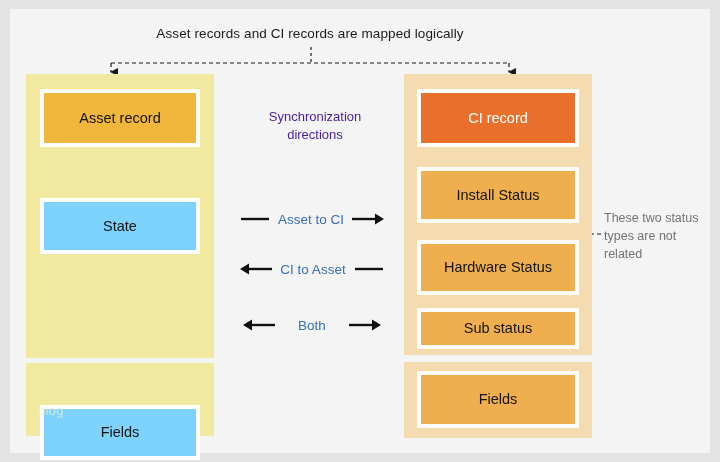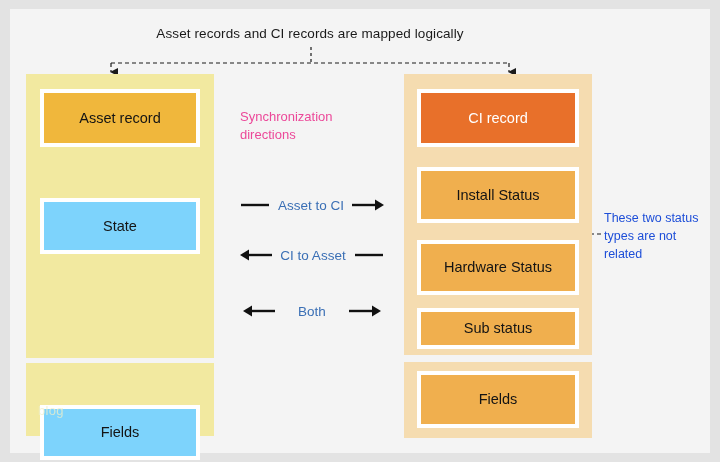--- a/index.html
+++ b/index.html
@@ -85,50 +85,51 @@
   .node.yellow  { background: #7dd3fc; margin-top: 33px; }
   .node.orange  { background: #e8702a; color: #ffffff; }
   .node.lorange { background: #f0af4e; }
 
   
   .legend-title {
     position: absolute;
     left: 240px;
     top: 108px;
     width: 150px;
-    text-align: left;
+    text-align: center;
     font-size: 13px;
-    color: #ec4899;
+    color: #4c1d95;
     line-height: 1.35;
   }
   .legend-row {
     position: absolute;
     height: 24px;
     left: 232px;
     width: 160px;
     display: flex;
     align-items: center;
     justify-content: center;
+    margin-top: 14px;
   }
   .legend-label {
     font-size: 13.5px;
     color: #3a6fb5;
     white-space: nowrap;
     padding: 0 7px;
   }
   .legend-arrow { flex: 0 0 auto; }
 
   
   .side-note {
     position: absolute;
     left: 604px;
     top: 210px;
     width: 104px;
     font-size: 12.5px;
-    color: #1d4ed8;
+    color: #737373;
     line-height: 1.42;
   }
 
   
   .watermark {
     position: absolute;
     left: 38px;
     top: 403px;
     font-size: 13px;
     color: #efefc9;

